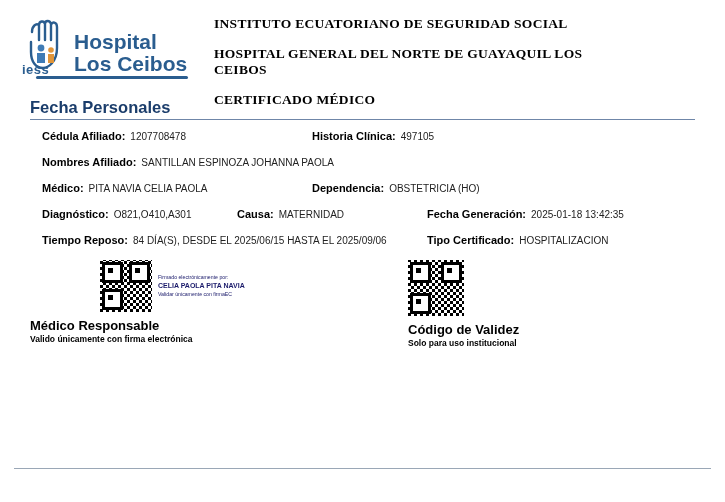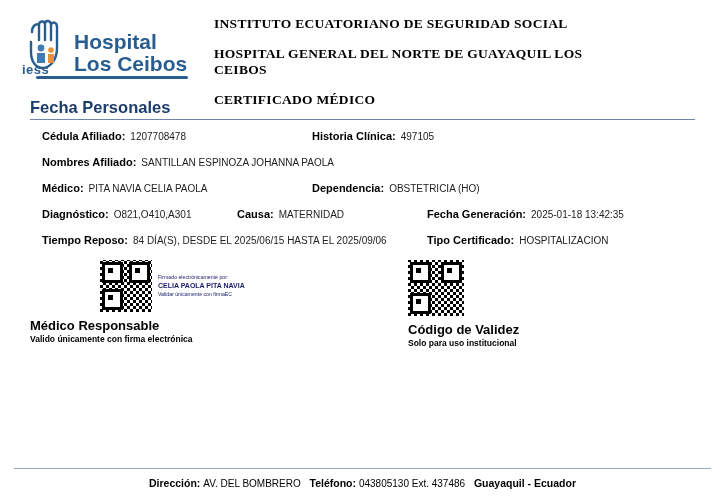--- a/index.html
+++ b/index.html
@@ -350,22 +350,13 @@
       <i class="eye" style="right:2px;top:2px;"></i>
       <i class="eye" style="left:2px;bottom:2px;"></i>
     </div>
     <div class="sig-caption">Código de Validez</div>
     <div class="sig-sub">Solo para uso institucional</div>
   </div>
 </div>
 
 <div class="footer">
   <div class="footer-line"></div>
-  <div class="footer-text">
-    <span>Dirección:</span>
-    <span class="val">AV. DEL BOMBRERO</span>
-    &nbsp;
-    <span>Teléfono:</span>
-    <span class="val">043805130 Ext. 437486</span>
-    &nbsp;
-    <span>Guayaquil - Ecuador</span>
-  </div>
 </div>
 
 </body></html>

